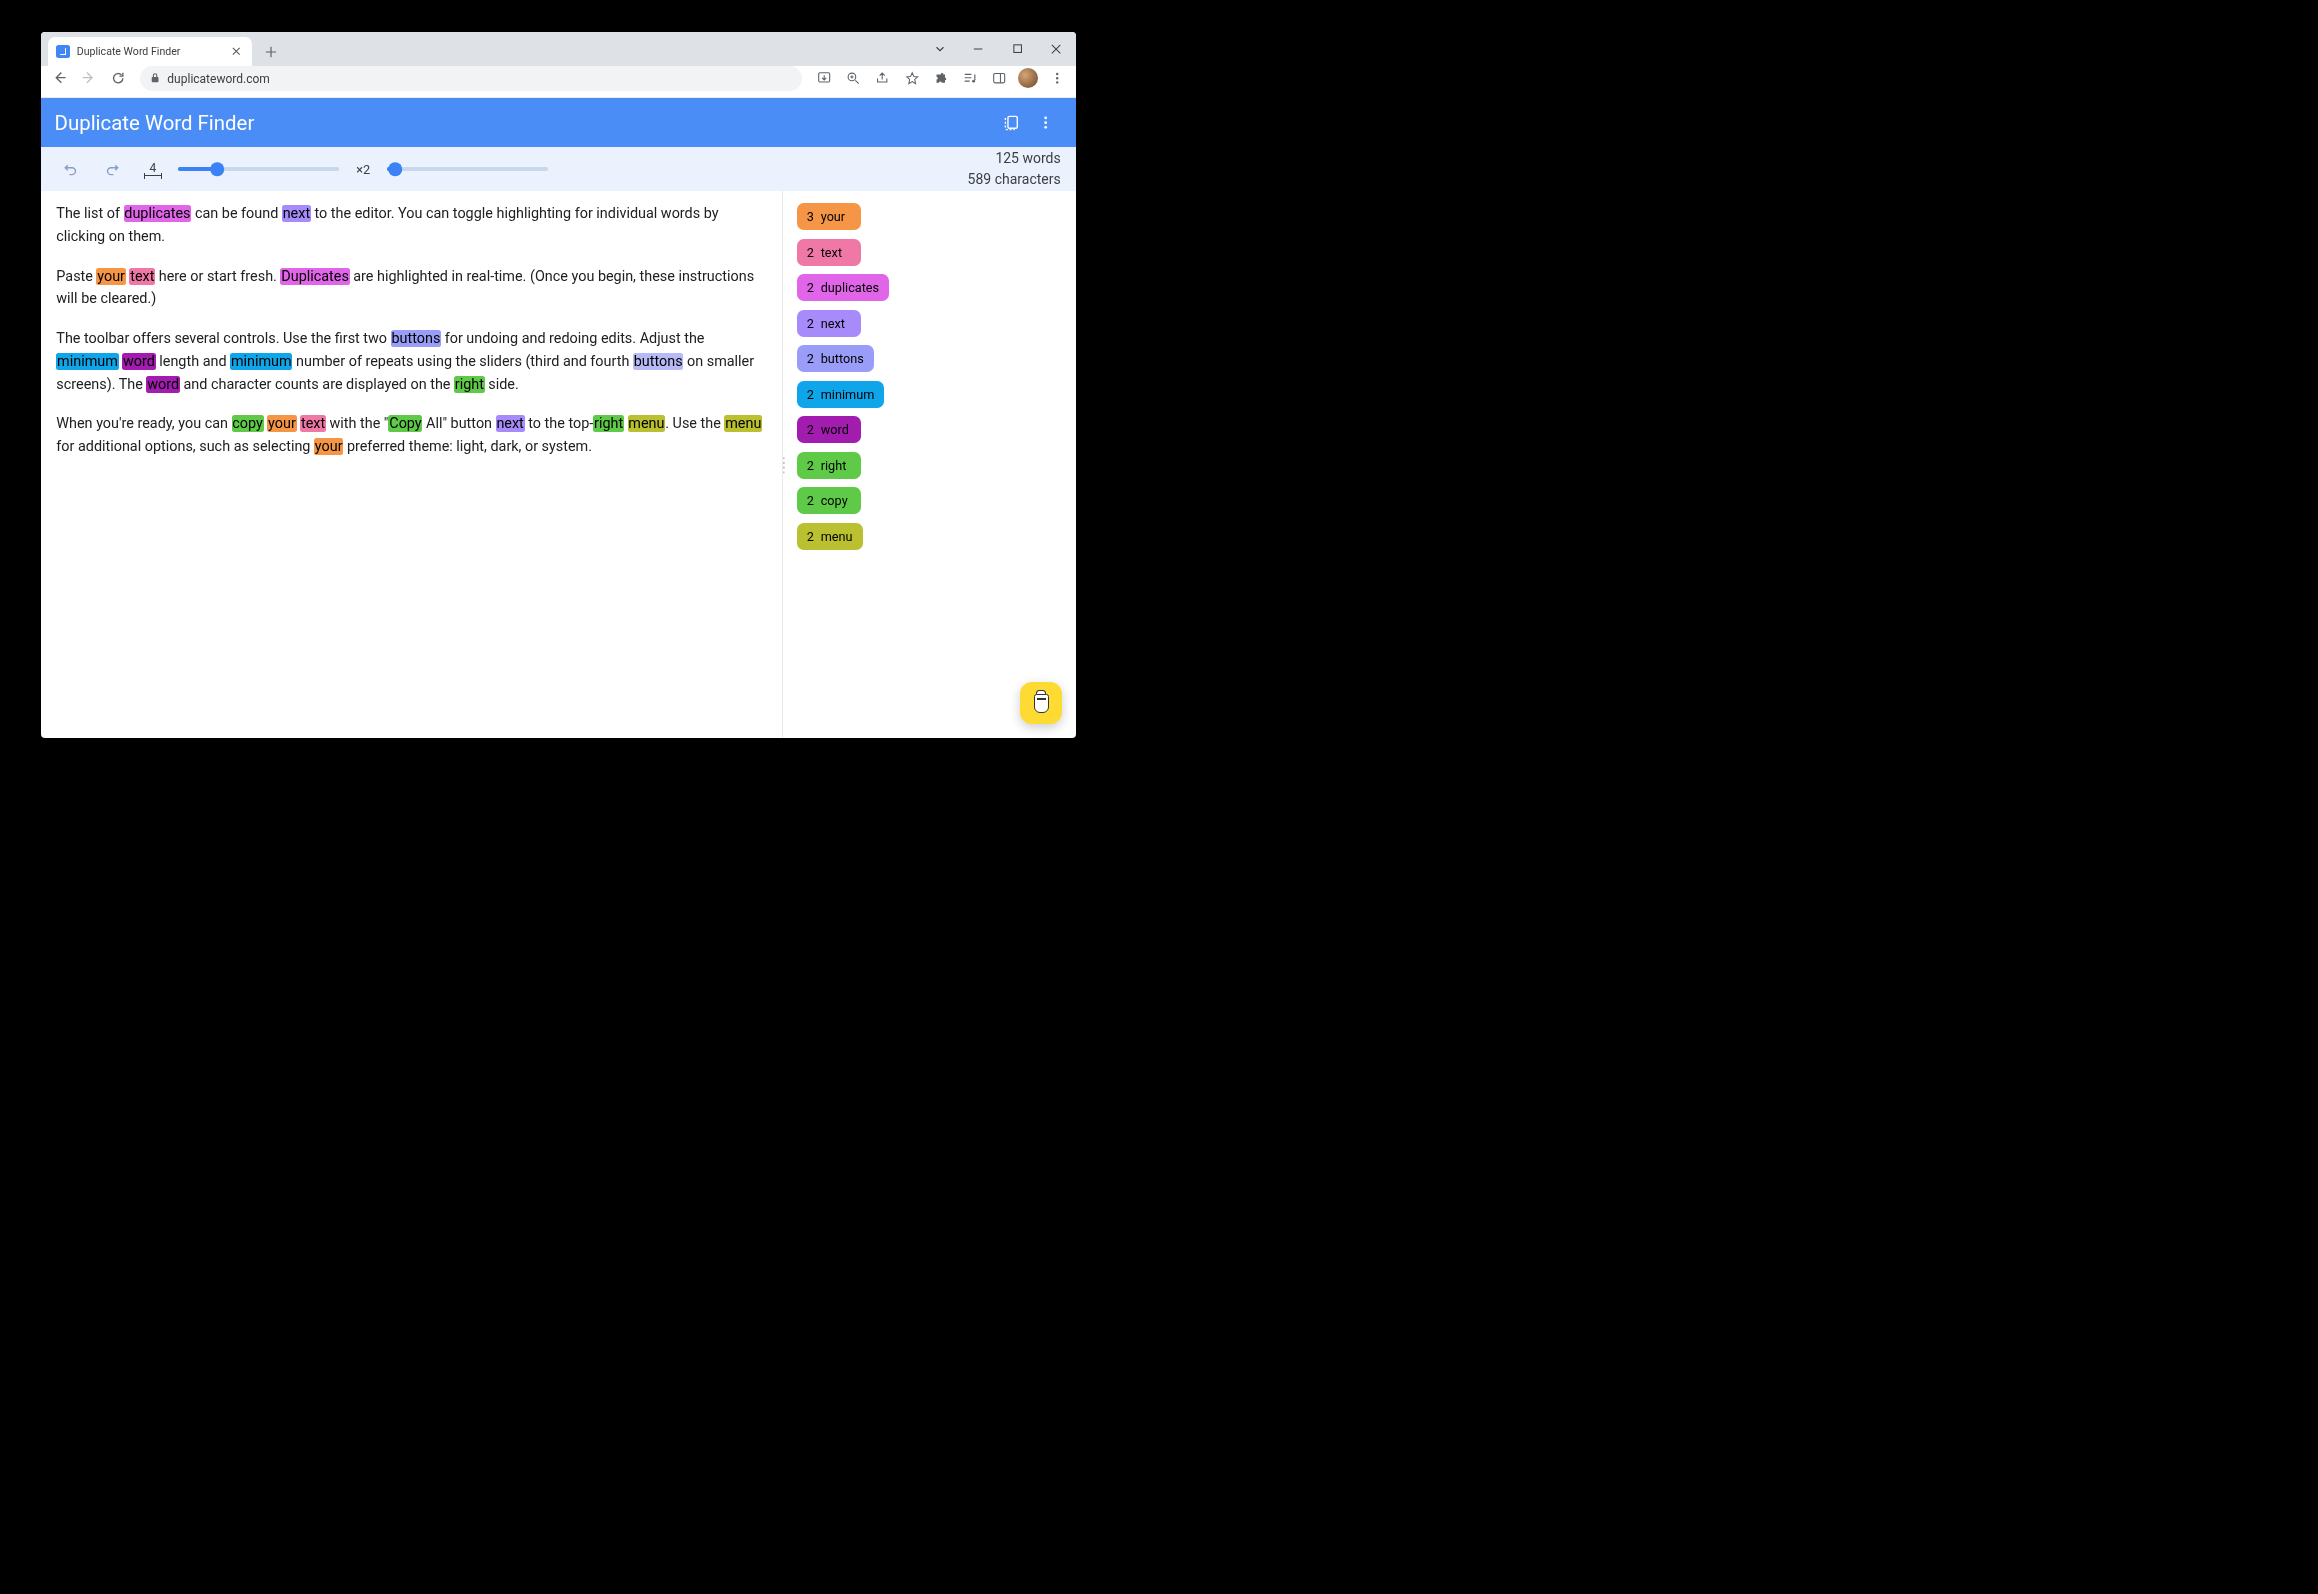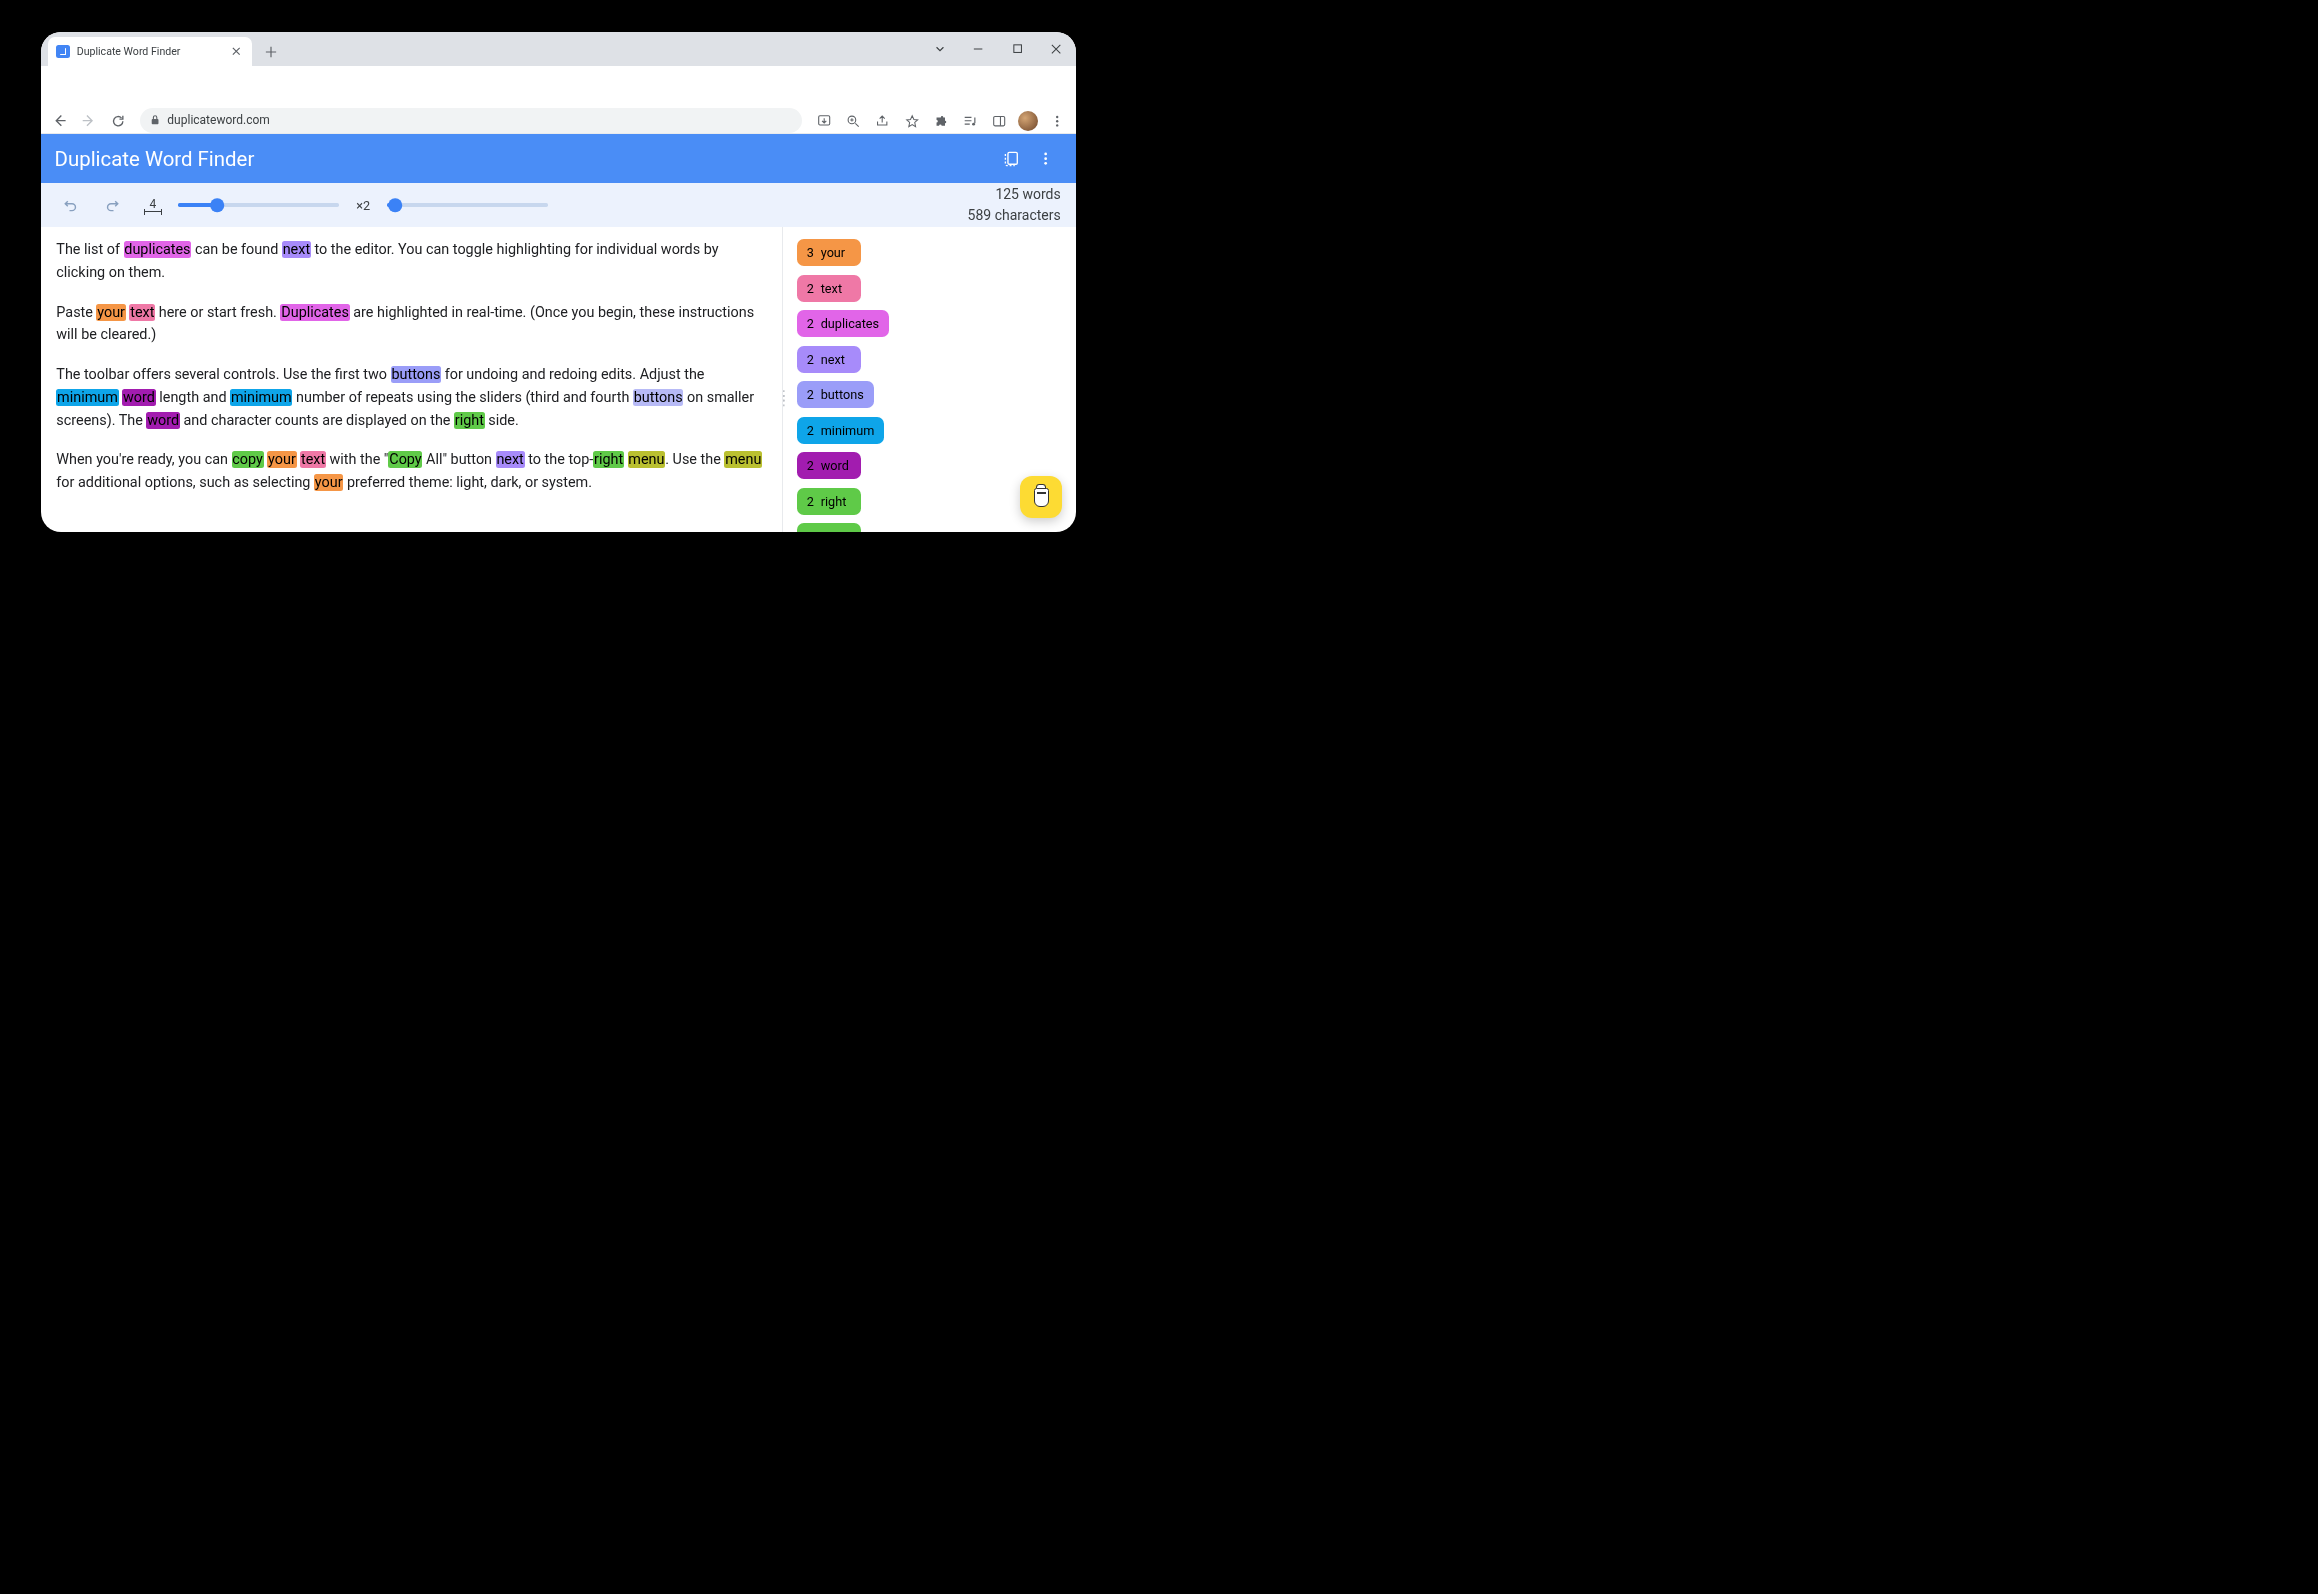--- a/index.html
+++ b/index.html
@@ -6,23 +6,23 @@
   body {
     font-family: -apple-system, BlinkMacSystemFont, "Segoe UI", Roboto, sans-serif;
     background: #000;
     width: 1116px;
     height: 768px;
     overflow: hidden;
   }
   .browser-window {
     position: absolute;
     top: 32px; left: 41px;
-    width: 1035px; height: 500px;
+    width: 1035px; height: 706px;
     background: #fff;
-    border-radius: 20px;
+    border-radius: 4px;
     overflow: hidden;
     box-shadow: 0 8.5px 34px rgba(0,0,0,.5);
   }
   
   .tabbar {
     height: 34px;
     background: #dee1e6;
     display: flex;
     align-items: flex-end;
     position: relative;
@@ -80,25 +80,24 @@
   }
   .win-btn {
     width: 39px; height: 34px;
     display: flex; align-items: center; justify-content: center;
     color: #3c4043;
   }
   .addrbar {
     height: 32px;
     background: #fff;
     display: flex;
-    align-items: flex-end;
+    align-items: flex-start;
     padding: 0 6.8px;
     gap: 5.1px;
     border-bottom: 0.8px solid #e8eaed;
-    margin-top: 36px;
   }
   .nav-btn {
     width: 24px; height: 24px;
     display: flex; align-items: center; justify-content: center;
     color: #5f6368;
     border-radius: 50%;
   }
   .nav-btn.dis { color: #bdc1c6; }
   .omnibox {
     flex: 1;

